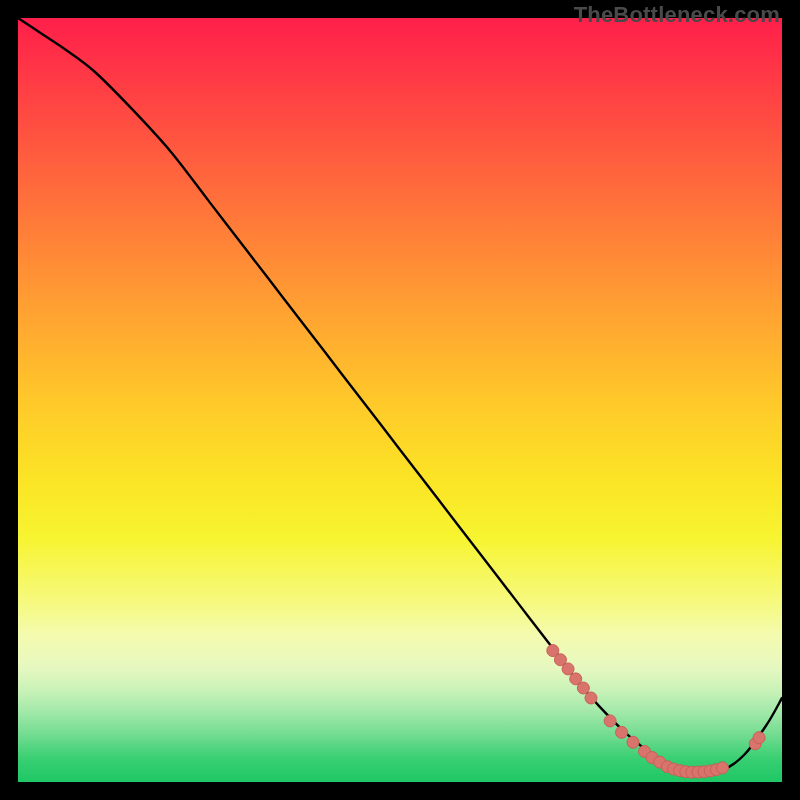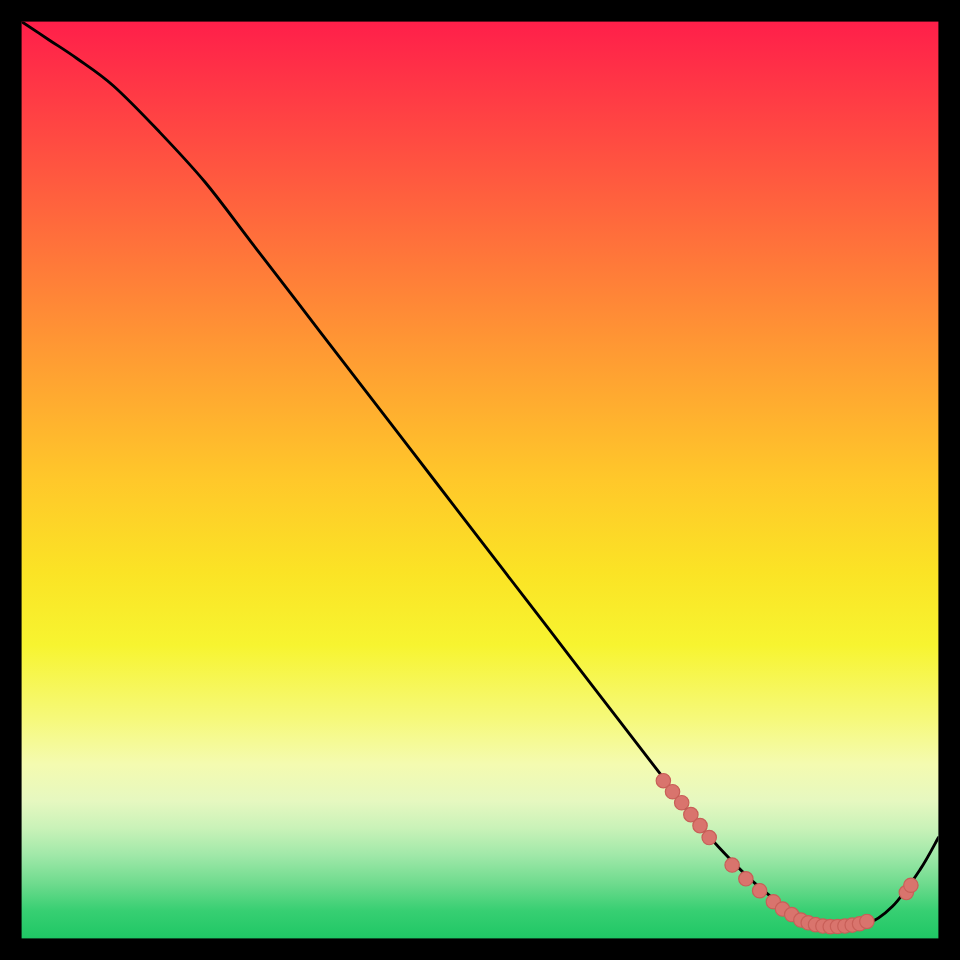--- a/index.html
+++ b/index.html
@@ -87,13 +87,14 @@
           <circle cx="679.96" cy="754.07" r="6" fill="#d9746d" stroke="#c85f58" stroke-width="1"></circle>
           <circle cx="686.07" cy="753.69" r="6" fill="#d9746d" stroke="#c85f58" stroke-width="1"></circle>
           <circle cx="692.18" cy="752.92" r="6" fill="#d9746d" stroke="#c85f58" stroke-width="1"></circle>
           <circle cx="698.30" cy="751.78" r="6" fill="#d9746d" stroke="#c85f58" stroke-width="1"></circle>
           <circle cx="704.41" cy="749.87" r="6" fill="#d9746d" stroke="#c85f58" stroke-width="1"></circle>
           <circle cx="737.26" cy="725.80" r="6" fill="#d9746d" stroke="#c85f58" stroke-width="1"></circle>
           <circle cx="741.08" cy="719.69" r="6" fill="#d9746d" stroke="#c85f58" stroke-width="1"></circle>
         </g>
     </svg>
   </div>
+  <div class="watermark">TheBottleneck.com</div>
 </div>
 
 </body></html>

